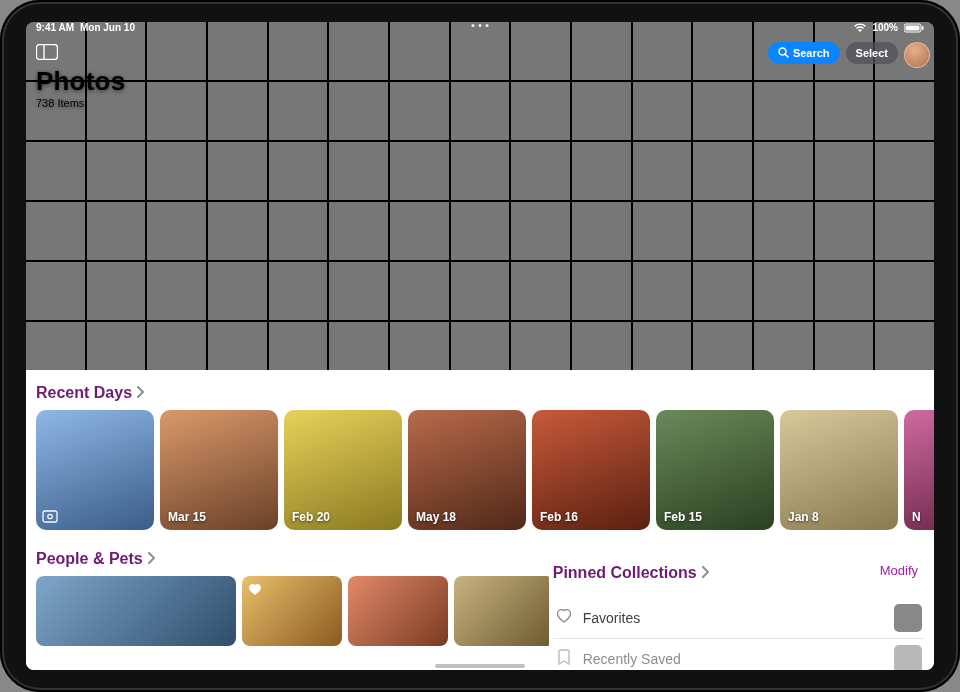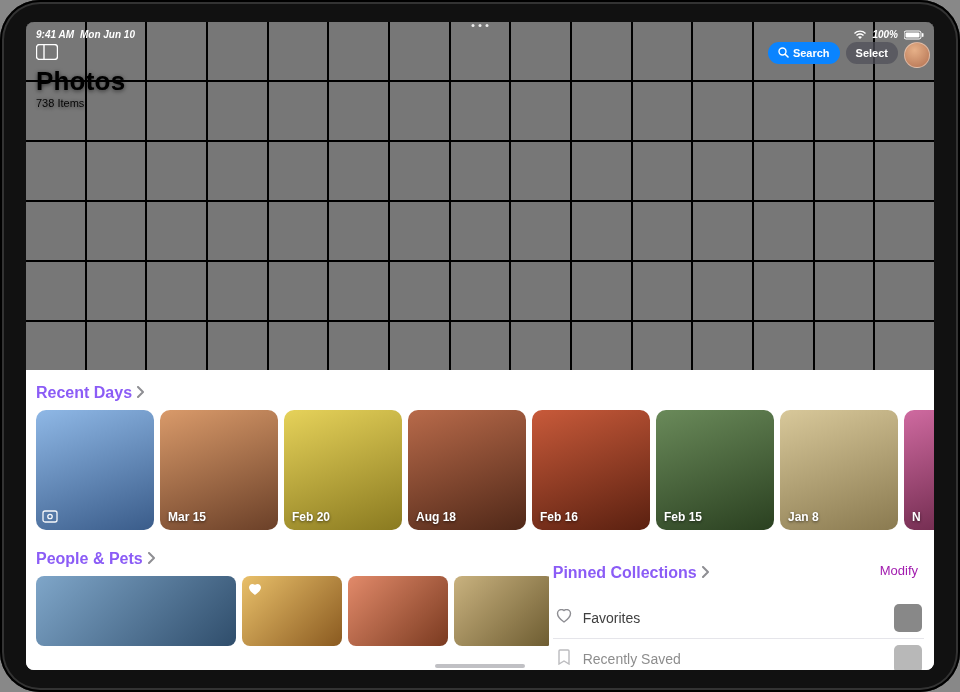--- a/index.html
+++ b/index.html
@@ -9,24 +9,23 @@
     background: #111; border-radius: 40px; padding: 22px 26px 22px 26px;
     box-shadow: inset 0 0 0 2px #000, inset 0 0 0 4px #333;
   }
   .screen {
     position: relative; width: 100%; height: 100%;
     background: #f2f2f4; border-radius: 8px; overflow: hidden;
   }
   
   .status-bar {
     position: absolute; top:0; left:0; right:0; height:18px;
-    display:flex; align-items:flex-end; justify-content:space-between;
+    display:flex; align-items:flex-start; justify-content:space-between;
     padding: 0 10px; font-size: 10px; font-weight:600; color:#fff;
     z-index: 30;
-    font-style: italic;
   }
   .status-left, .status-right { display:flex; align-items:center; gap:6px; }
   .status-icon svg { display:block; }
   .dots { position:absolute; left:50%; top:2px; transform:translateX(-50%); display:flex; gap:4px; z-index:30;}
   .dots span { width:3px; height:3px; border-radius:50%; background:rgba(255,255,255,0.85); }
   
   .grid-area {
     position:absolute; left:0; top:0; right:0; height: 348px;
     display:grid; grid-template-columns: repeat(15, 1fr);
     grid-auto-rows: 58px; gap:2px;
@@ -58,21 +57,21 @@
     background: radial-gradient(circle at 40% 30%, #e6b088, #b27050);
     border:1px solid rgba(255,255,255,0.4); cursor:pointer;
   }
   
   .panel {
     position:absolute; left:0; right:0; top:348px; bottom:0;
     background:#fff; overflow:hidden;
   }
   .section-hdr {
     display:flex; align-items:center; gap:4px;
-    padding: 14px 10px 8px 10px; font-size:16px; font-weight:700; color:#8b5cf6;
+    padding: 14px 10px 8px 10px; font-size:16px; font-weight:700; color:#701a75;
     cursor:pointer;
   }
   .section-hdr .chev { color:#8e8e93; }
   .days-row {
     display:flex; gap:6px; padding:0 10px; overflow:hidden;
   }
   .day-card {
     position:relative; width:118px; height:120px; flex:0 0 118px;
     border-radius:10px; overflow:hidden; cursor:pointer;
     background:#666;
@@ -293,21 +292,21 @@
                 <circle cx="8" cy="8.5" r="2.2" fill="none" stroke="#fff" stroke-width="1.3"></circle>
               </svg></span>
           </div>
           <div class="day-card dc1">
             <div class="lbl">Mar 15</div>
           </div>
           <div class="day-card dc2">
             <div class="lbl">Feb 20</div>
           </div>
           <div class="day-card dc3">
-            <div class="lbl">Aug 18</div>
+            <div class="lbl">May 18</div>
           </div>
           <div class="day-card dc4">
             <div class="lbl">Feb 16</div>
           </div>
           <div class="day-card dc5">
             <div class="lbl">Feb 15</div>
           </div>
           <div class="day-card dc6">
             <div class="lbl">Jan 8</div>
           </div>

